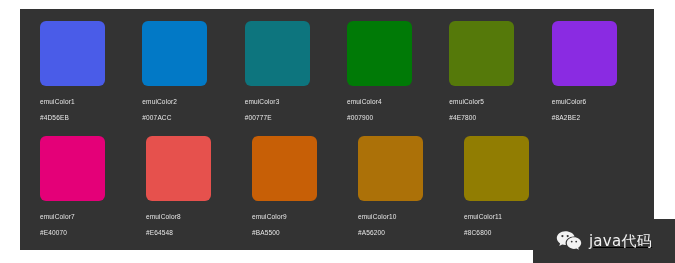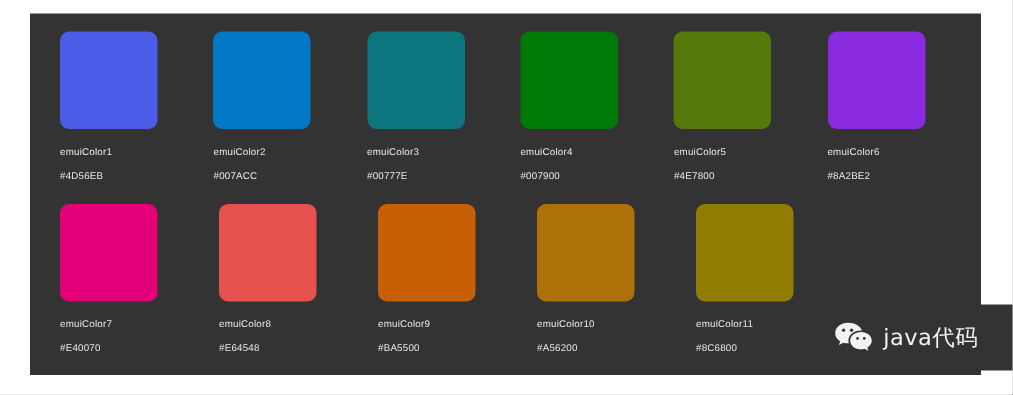--- a/index.html
+++ b/index.html
@@ -67,28 +67,29 @@
     letter-spacing: 0.15px;
     color: #e8e8e8;
     line-height: 9px;
     white-space: nowrap;
   }
 
   
   #watermark {
     position: absolute;
     right: 0px;
-    bottom: 16px;
+    bottom: 0px;
     width: 142px;
     height: 44px;
     background: #333333;
     display: flex;
     align-items: center;
     justify-content: center;
     gap: 7px;
+    text-decoration: underline;
   }
   #watermark .wechat-icon {
     width: 26px;
     height: 22px;
     position: relative;
     display: block;
   }
   #watermark .wm-text {
     font-size: 15px;
     color: #f2f2f2;

